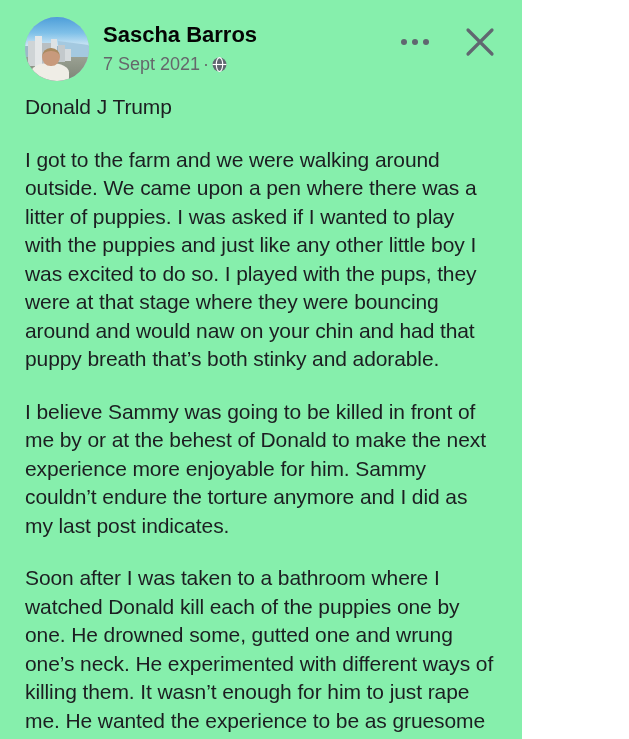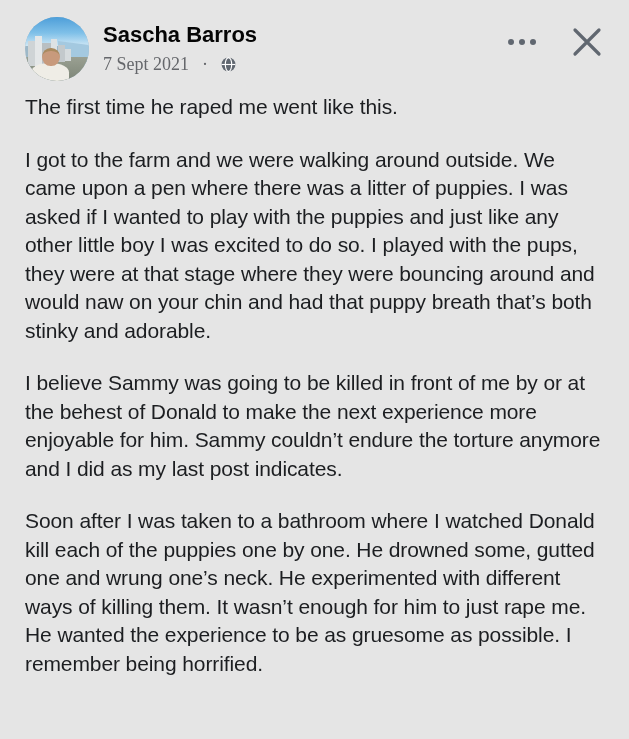--- a/index.html
+++ b/index.html
@@ -3,23 +3,23 @@
 <meta charset="utf-8">
 <style>
   html, body {
     margin: 0;
     padding: 0;
     background: #ffffff;
     font-family: "Liberation Sans", sans-serif;
   }
   .post {
     position: relative;
-    width: 629px;
+    width: 522px;
     height: 739px;
-    background: #e5e5e5;
+    background: #86efac;
     overflow: hidden;
     box-sizing: border-box;
   }
   
   .post-header {
     position: relative;
     padding: 17px 25px 0 25px;
     display: flex;
     align-items: flex-start;
   }
@@ -70,24 +70,23 @@
     font-size: 22px;
     font-weight: bold;
     color: #050505;
     line-height: 1.2;
     cursor: pointer;
   }
   .meta {
     margin-top: 6px;
     display: flex;
     align-items: center;
-    gap: 13px;
+    gap: 3px;
     font-size: 18px;
     color: #65676b;
-    font-family: Liberation Serif, serif;
   }
   .meta .sep { color: #65676b; }
   .globe { display: inline-flex; align-items: center; }
   .header-actions {
     display: flex;
     align-items: center;
     gap: 34px;
     padding-top: 10px;
     margin-right: 2px;
   }
@@ -164,19 +163,19 @@
       <div class="close-button">
         <svg width="30" height="30" viewBox="0 0 30 30" aria-hidden="true">
           <path d="M3 3 L27 27 M27 3 L3 27" stroke="#606770" stroke-width="3.2" stroke-linecap="round" fill="none"></path>
         </svg>
       </div>
     </div>
 
   </div>
 
   <div class="post-body">
-    <p>The first time he raped me went like this.</p>
+    <p>Donald J Trump</p>
     <p>I got to the farm and we were walking around outside. We came upon a pen where there was a litter of puppies. I was asked if I wanted to play with the puppies and just like any other little boy I was excited to do so. I played with the pups, they were at that stage where they were bouncing around and would naw on your chin and had that puppy breath that’s both stinky and adorable.</p>
     <p>I believe Sammy was going to be killed in front of me by or at the behest of Donald to make the next experience more enjoyable for him. Sammy couldn’t endure the torture anymore and I did as my last post indicates.</p>
     <p>Soon after I was taken to a bathroom where I watched Donald kill each of the puppies one by one. He drowned some, gutted one and wrung one’s neck. He experimented with different ways of killing them. It wasn’t enough for him to just rape me. He wanted the experience to be as gruesome as possible. I remember being horrified.</p>
   </div>
 
 </div>
 
 </body></html>

